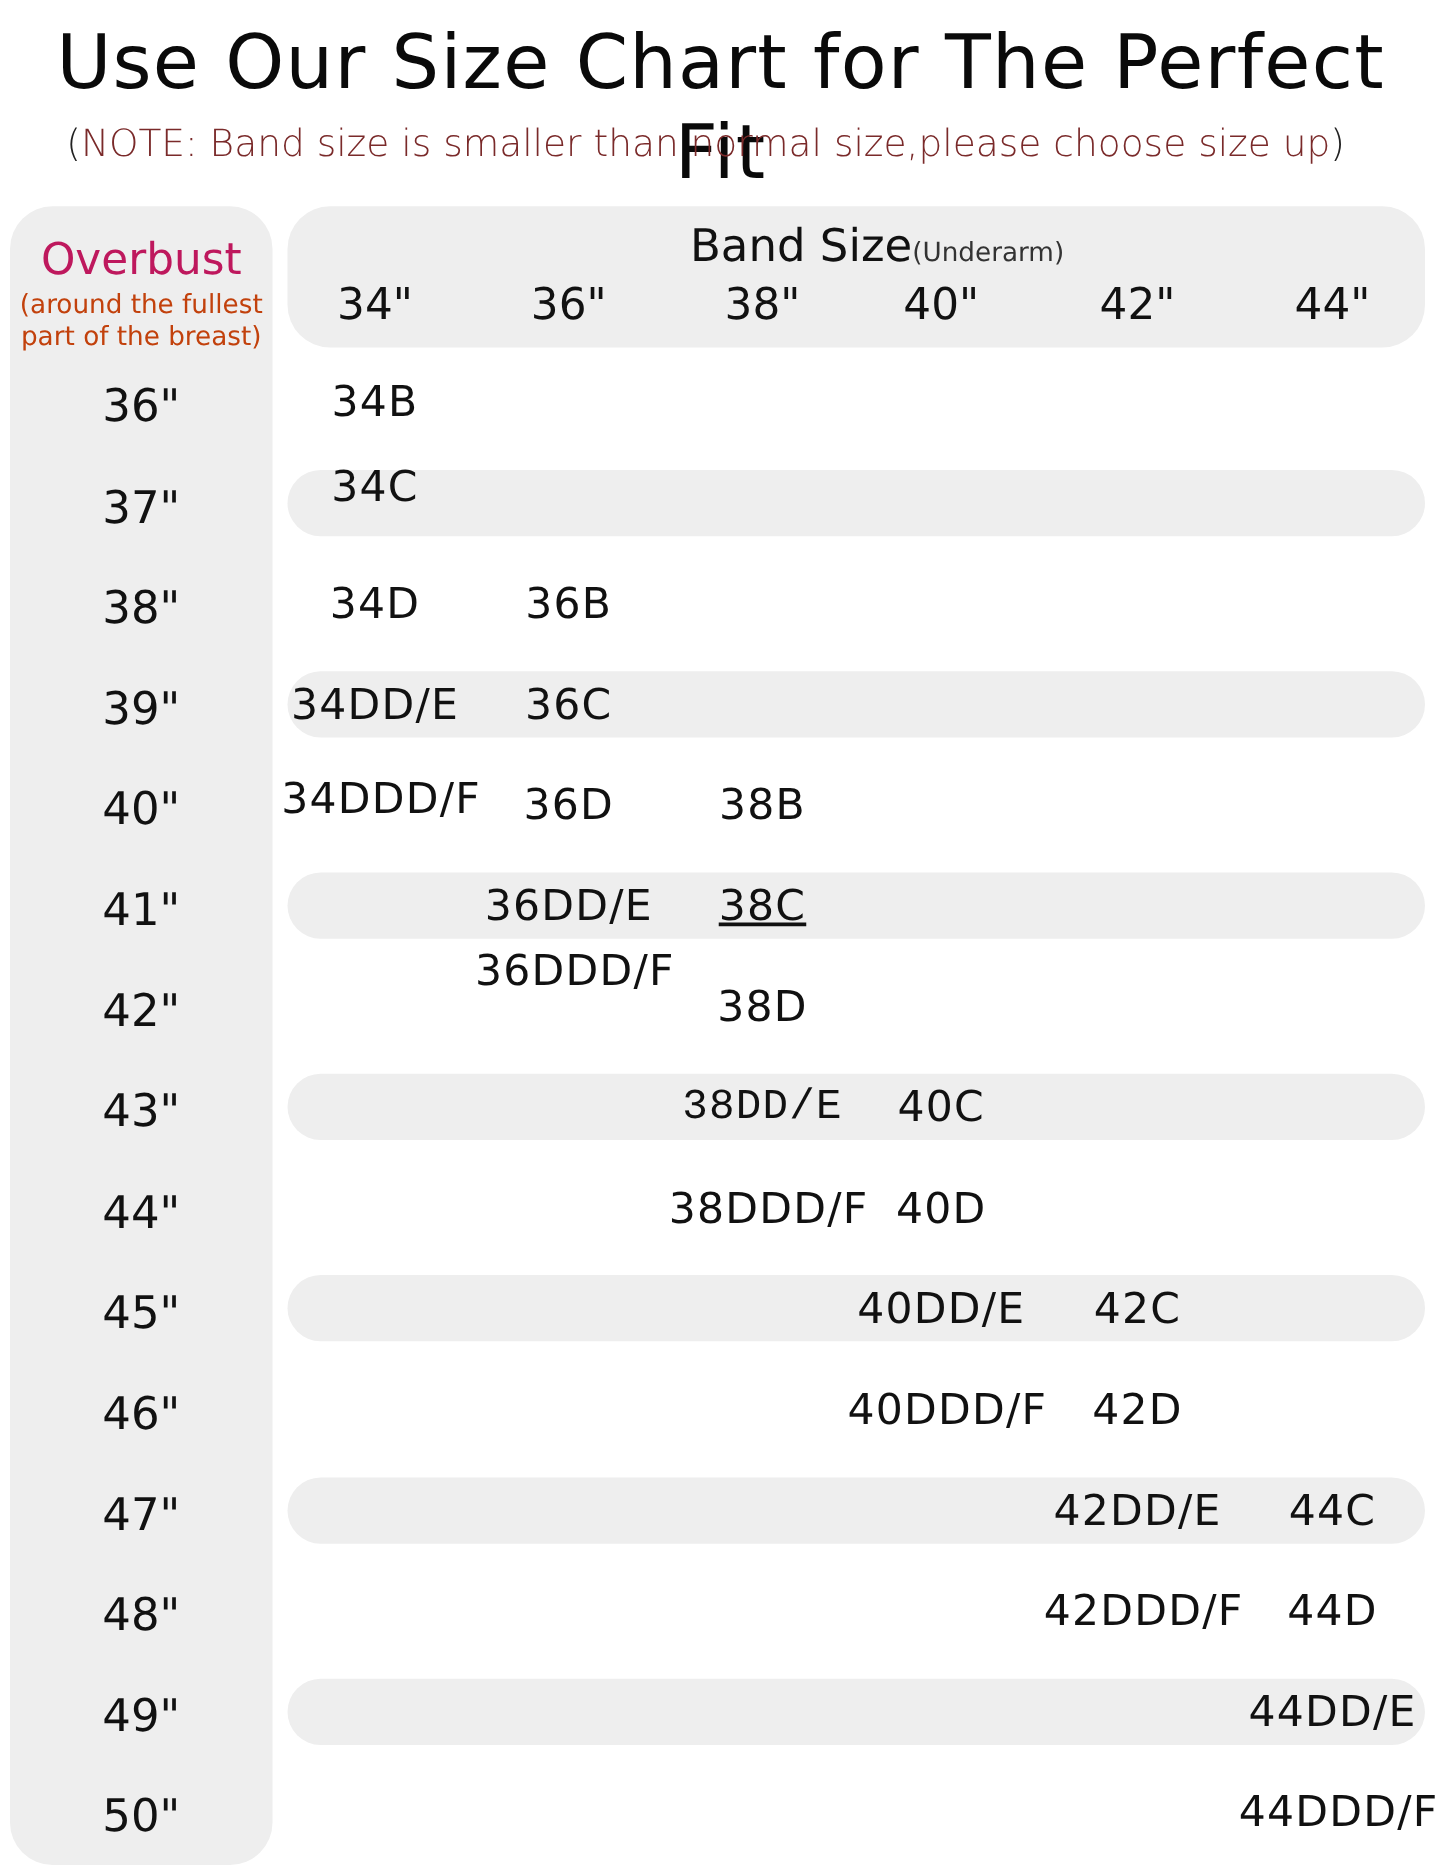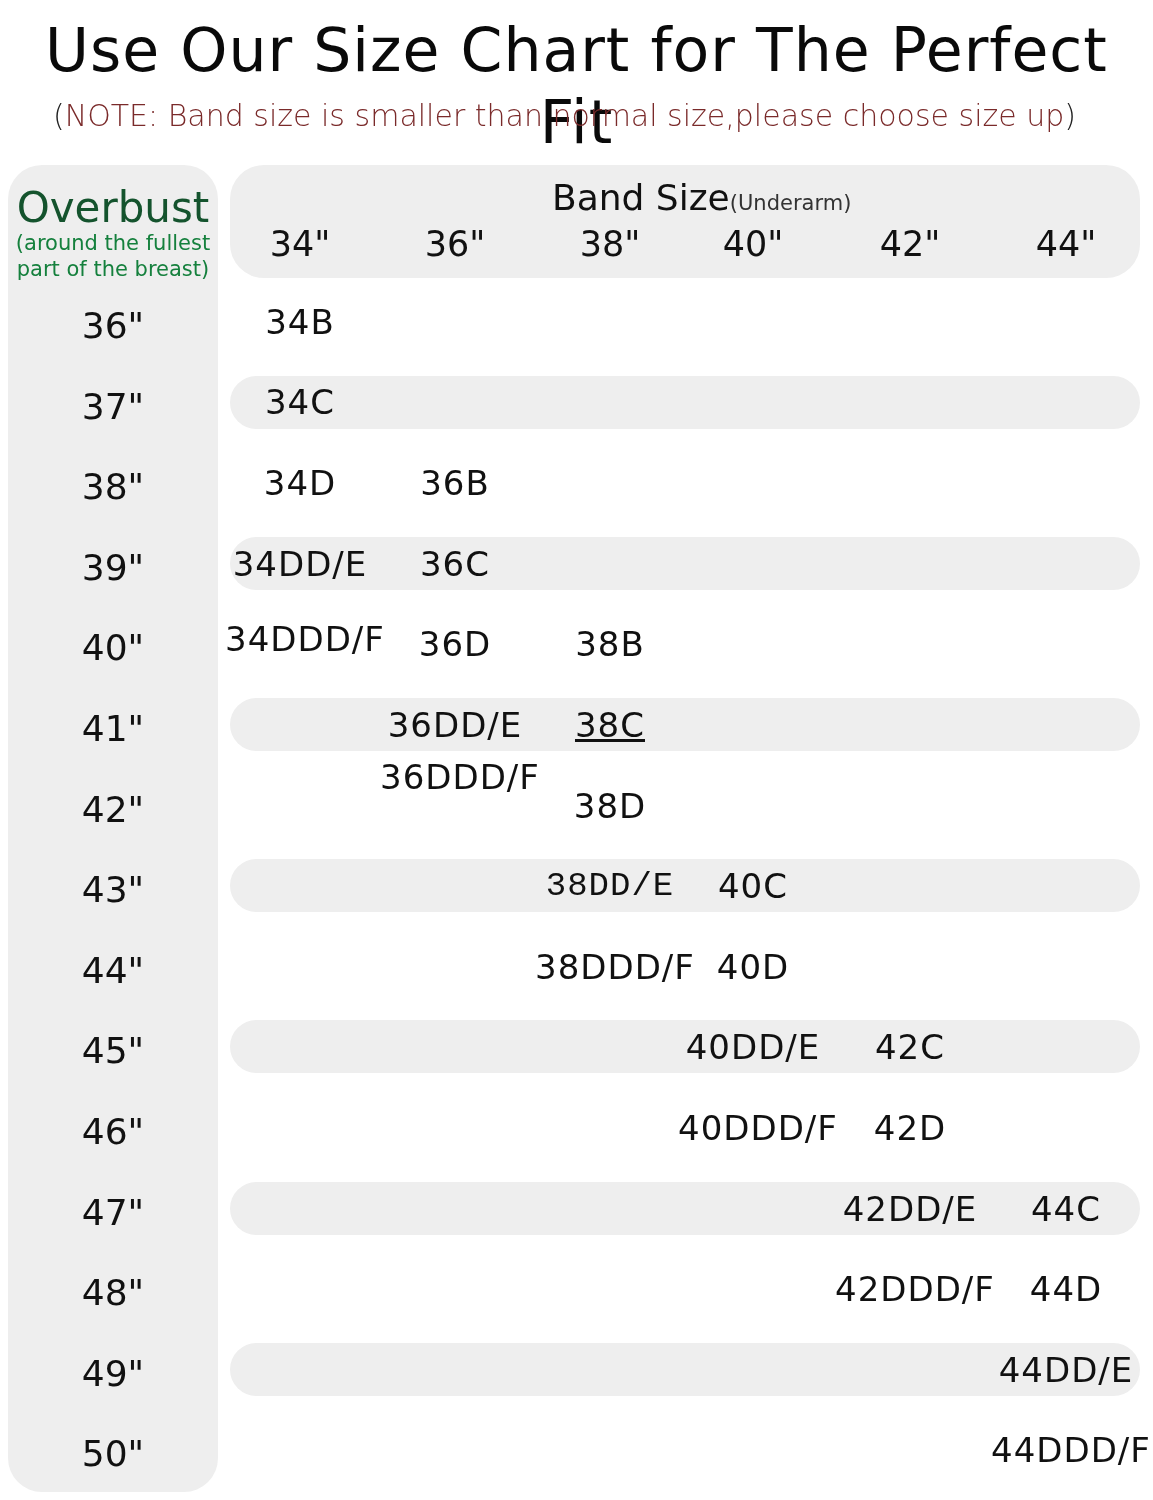--- a/index.html
+++ b/index.html
@@ -6,22 +6,22 @@
   body { width: 1153px; height: 1500px; position: relative; overflow: hidden;
          font-family: "DejaVu Sans", sans-serif; color: #111; }
   .title { position: absolute; left: 0; top: 14px; width: 1153px; text-align: center;
            font-size: 60px; font-weight: 400; letter-spacing: 1px; color: #0a0a0a; line-height: 72px; }
   .note { position: absolute; left: 0; top: 96px; width: 1129px; text-align: center;
           font-size: 30px; line-height: 40px; color: #7a2a2a; font-weight: 300; }
   .note .paren { color: #222; }
   .left-col { position: absolute; left: 8px; top: 165px; width: 210px; height: 1327px;
               background: #eeeeee; border-radius: 34px; }
   .left-head { position: absolute; left: 8px; top: 186px; width: 210px; text-align: center; }
-  .left-head .h { font-size: 42px; line-height: 44px; color: #14532d; }
-  .left-head .sub { font-size: 21px; line-height: 26px; color: #15803d; }
+  .left-head .h { font-size: 35px; line-height: 44px; color: #be185d; }
+  .left-head .sub { font-size: 21px; line-height: 26px; color: #c2410c; }
   .header-bar { position: absolute; left: 230px; top: 165px; width: 910px; height: 113px;
                 background: #eeeeee; border-radius: 34px; }
   .band-title { position: absolute; left: 552px; top: 176px; font-size: 36px; line-height: 44px; color: #111; white-space: nowrap; }
   .band-title .small { font-size: 21px; color: #333; }
   .band-col { position: absolute; top: 222px; font-size: 35px; line-height: 44px; text-align: center; width: 140px; color: #111; }
   .stripe { position: absolute; left: 230px; width: 910px; height: 53px; background: #eeeeee; border-radius: 27px; }
   .row-label { position: absolute; left: 8px; width: 210px; text-align: center; font-size: 36px; line-height: 44px; color: #111; }
   .cell { position: absolute; width: 150px; text-align: center; font-size: 34px; line-height: 34px; color: #111; letter-spacing: 1px; }
 </style>
 </head>
@@ -49,21 +49,21 @@
     <div class="band-col" style="left: 540px;">38"</div>
     <div class="band-col" style="left: 683px;">40"</div>
     <div class="band-col" style="left: 840px;">42"</div>
     <div class="band-col" style="left: 996px;">44"</div>
   </div>
 <div id="rows">
     <div class="row-label" style="top: 304px;">36"</div>
     <div class="cell" style="left: 225px; top: 305px;">34B</div>
     <div class="stripe" style="top: 375.6px;"></div>
     <div class="row-label" style="top: 384.6px;">37"</div>
-    <div class="cell" style="left: 225px; top: 385px;">34C</div>
+    <div class="cell" style="left: 225px; top: 373px;">34C</div>
     <div class="row-label" style="top: 465.2px;">38"</div>
     <div class="cell" style="left: 225px; top: 466.2px;">34D</div>
     <div class="cell" style="left: 380px; top: 466.2px;">36B</div>
     <div class="stripe" style="top: 536.8px;"></div>
     <div class="row-label" style="top: 545.8px;">39"</div>
     <div class="cell" style="left: 225px; top: 546.8px;">34DD/E</div>
     <div class="cell" style="left: 380px; top: 546.8px;">36C</div>
     <div class="row-label" style="top: 626.4px;">40"</div>
     <div class="cell" style="left: 225px; top: 622px;">34DDD/F</div>
     <div class="cell" style="left: 380px; top: 627.4px;">36D</div>

